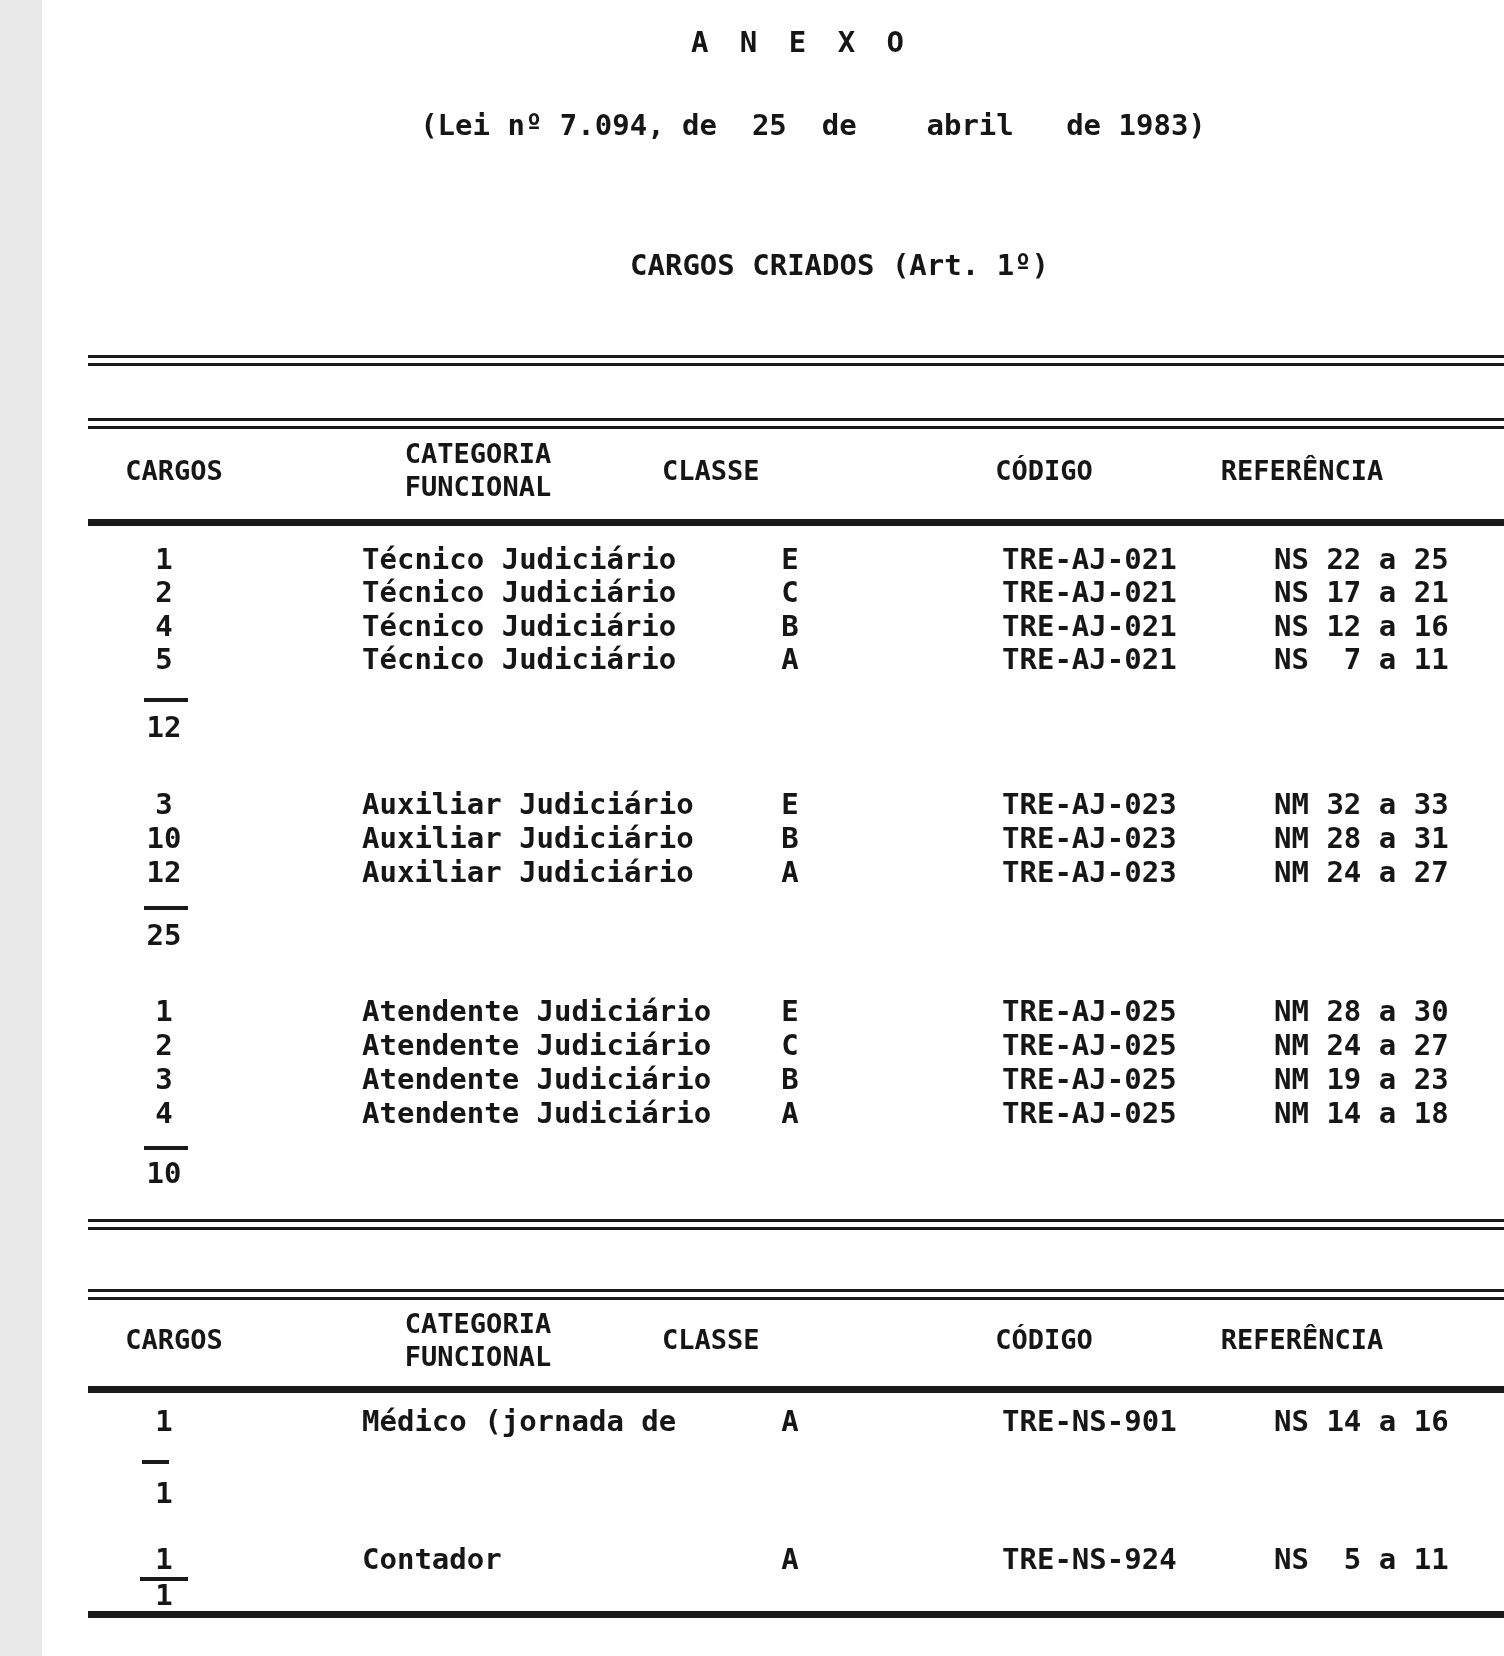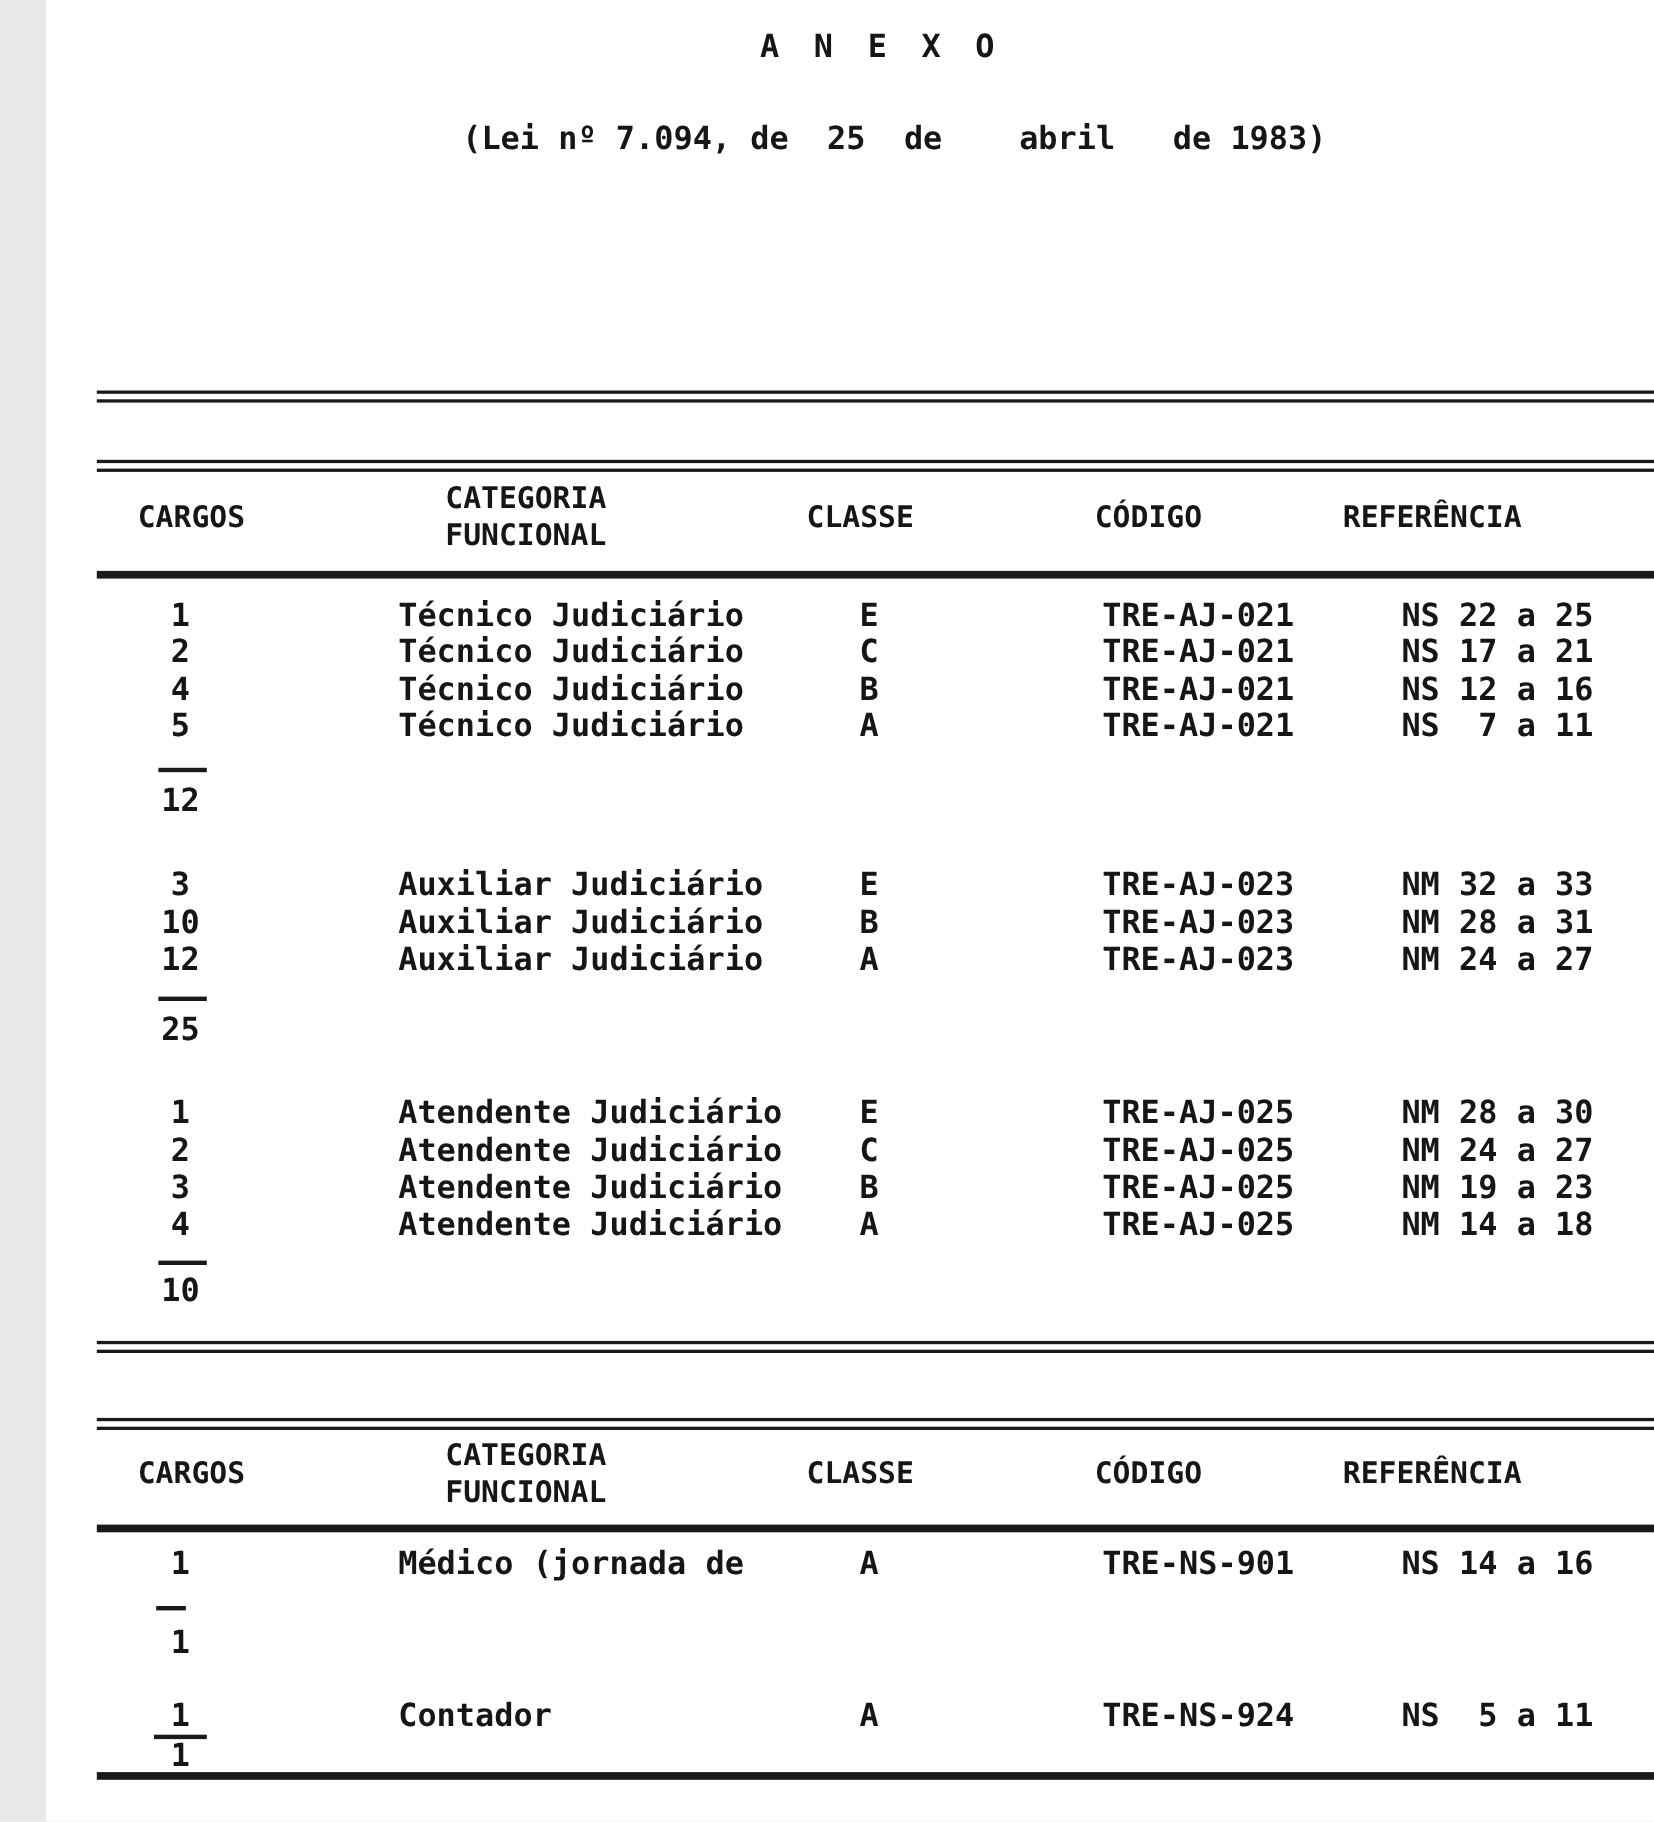--- a/index.html
+++ b/index.html
@@ -23,40 +23,41 @@
   .center{left:46px;width:1450px;text-align:center;}
   .row{position:absolute;left:0;width:1504px;height:34px;}
   .c-cargo{left:60px;width:124px;text-align:center;}
   .c-cat{left:320px;}
   .c-classe{left:688px;width:120px;text-align:center;}
   .c-cod{left:960px;}
   .c-ref{left:1232px;}
   .h{font-size:27px;}
   .h-cargos{left:46px;width:172px;text-align:center;}
   .h-cat{left:286px;width:300px;text-align:center;}
-  .h-classe{left:640px;width:200px;text-align:center;}
+  .h-classe{left:620px;width:200px;text-align:left;}
   .h-cod{left:902px;width:200px;text-align:center;}
   .h-ref{left:1160px;width:200px;text-align:center;}
   .gtitle{font-size:28px;}
   .anexo{letter-spacing:7px;left:34px;width:1450px;text-align:center;}
   .rule-double{
     position:absolute;left:46px;width:1450px;height:11px;
     border-top:3px solid #1a1a1a;border-bottom:3px solid #1a1a1a;
     box-sizing:border-box;
   }
   .rule-thick{position:absolute;left:46px;width:1450px;height:7px;background:#1a1a1a;}
   .dash{position:absolute;height:4px;background:#1a1a1a;}
 </style>
 </head>
 <body>
 
 <div class="page">
 
   <div class="t anexo" style="top:27px">A N E X O</div>
   <div class="t center" style="top:110px">(Lei nº 7.094, de  25  de    abril   de 1983)</div>
+  <div class="t" style="top:250px;left:588px">CARGOS CRIADOS (Art. 1º)</div>
 
   <div class="rule-double" style="top:355px"></div>
   <div class="rule-double" style="top:418px"></div>
 
   <div class="t h h-cargos" style="top:457px">CARGOS</div>
   <div class="t h h-cat" style="top:440px">CATEGORIA</div>
   <div class="t h h-cat" style="top:473px">FUNCIONAL</div>
   <div class="t h h-classe" style="top:457px">CLASSE</div>
   <div class="t h h-cod" style="top:457px">CÓDIGO</div>
   <div class="t h h-ref" style="top:457px">REFERÊNCIA</div>

